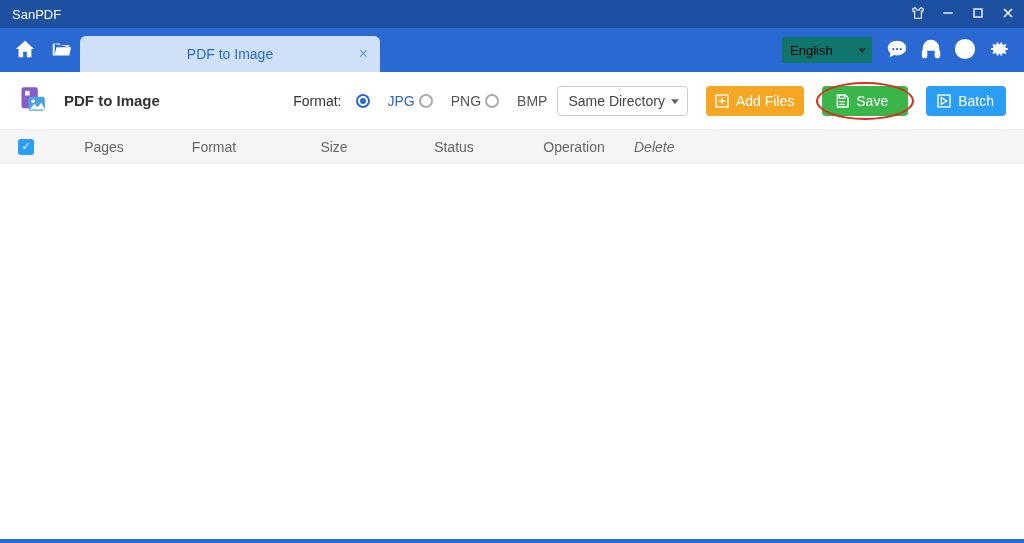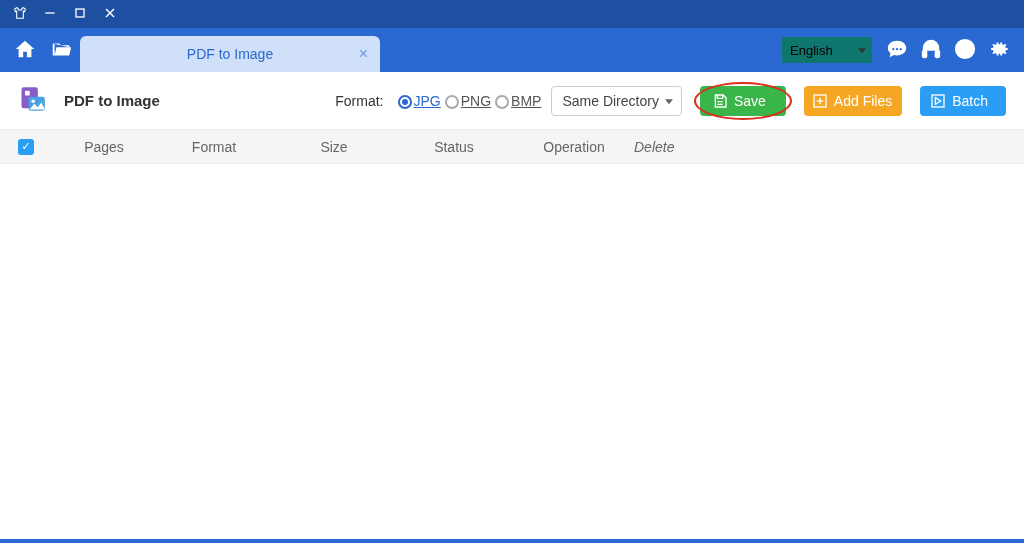--- a/index.html
+++ b/index.html
@@ -90,21 +90,21 @@
       display: flex;
       align-items: center;
       padding: 0 18px;
       gap: 10px;
     }
     .page-title { font-size: 15px; color: #333; font-weight: bold; margin-left: 8px; }
     .page-title-icon { width: 28px; height: 28px; }
     .toolbar .flexgap { flex: 1; }
     .format-label { color: #333; font-size: 14px; margin-right: 4px; }
     .radio-group { display: flex; align-items: center; gap: 4px; }
-    .radio-item { display: flex; align-items: flex-end; gap: 2px; color: #555; font-size: 14px; text-decoration: underline; }
+    .radio-item { display: flex; align-items: center; gap: 18px; color: #555; font-size: 14px; }
     .radio-item.selected { color: #2a69d2; }
     .radio-circle {
       width: 14px; height: 14px; border-radius: 50%;
       border: 2px solid #aaa; display: inline-block; position: relative;
     }
     .radio-item.selected .radio-circle { border-color: #2a69d2; }
     .radio-item.selected .radio-circle::after {
       content: ""; position: absolute; left: 2px; top: 2px;
       width: 6px; height: 6px; border-radius: 50%; background: #2a69d2;
     }
@@ -139,21 +139,21 @@
       gap: 6px;
       color: #fff;
       padding: 0 14px;
       font-size: 14px;
       cursor: pointer;
       border: none;
     }
     .btn svg { width: 16px; height: 16px; fill: #fff; }
     .btn-save { background: #3ab54a; position: relative; margin-left: 8px; padding-left: 12px; padding-right: 20px; }
     .btn-add { background: #f5a623; margin-left: 8px; padding-left: 8px; padding-right: 10px; }
-    .btn-batch { background: #2a9df4; margin-left: 8px; padding-left: 10px; padding-right: 18px; }
+    .btn-batch { background: #2a9df4; margin-left: 8px; padding-left: 10px; padding-right: 12px; }
     .save-highlight {
       position: absolute;
       left: -6px; right: -6px; top: -4px; bottom: -4px;
       border: 2px solid #d9301c;
       border-radius: 50%;
       pointer-events: none;
     }
     .table-header {
       height: 34px;
       background: #f5f5f5;
@@ -181,20 +181,21 @@
     .content {
       height: calc(543px - 28px - 44px - 58px - 34px - 4px);
       background: #fff;
     }
     .bottom-border { height: 4px; background: #2a69d2; }
   </style>
 </head>
 <body>
 
 <div class="titlebar">
+  <span class="title-text">SanPDF</span>
   <div class="win-controls">
     <span>
       <svg viewBox="0 0 24 24" fill="none" stroke="#fff" stroke-width="1.6">
           <path d="M7 4 L4 6 L5 10 L7 9 L7 20 L17 20 L17 9 L19 10 L20 6 L17 4 L15 5 A3 3 0 0 1 9 5 Z"></path>
         </svg>
     </span>
     <span>
       <svg viewBox="0 0 24 24" fill="none" stroke="#fff" stroke-width="2">
           <line x1="5" y1="12" x2="19" y2="12"></line>
         </svg>
@@ -289,34 +290,34 @@
       <span>PNG</span>
     </label>
     <label class="radio-item">
       <span class="radio-circle"></span>
       <span>BMP</span>
     </label>
   </div>
   <div class="dir-dropdown">
     <span>Same Directory</span>
   </div>
-  <button class="btn btn-save">
-    <span class="save-highlight"></span>
-    <svg viewBox="0 0 24 24">
-        <path fill="none" stroke="#fff" stroke-width="2" d="M5 3 L17 3 L21 7 L21 21 L5 21 Z M8 3 L8 8 L16 8 L16 3 M8 13 L16 13 M8 17 L16 17"></path>
-      </svg>
-    <span>Save</span>
-  </button>
   <button class="btn btn-add">
     <svg viewBox="0 0 24 24">
         <rect x="3" y="3" width="18" height="18" fill="none" stroke="#fff" stroke-width="2"></rect>
         <line x1="12" y1="7" x2="12" y2="17" stroke="#fff" stroke-width="2"></line>
         <line x1="7" y1="12" x2="17" y2="12" stroke="#fff" stroke-width="2"></line>
       </svg>
     <span>Add Files</span>
+  </button>
+  <button class="btn btn-save">
+    <span class="save-highlight"></span>
+    <svg viewBox="0 0 24 24">
+        <path fill="none" stroke="#fff" stroke-width="2" d="M5 3 L17 3 L21 7 L21 21 L5 21 Z M8 3 L8 8 L16 8 L16 3 M8 13 L16 13 M8 17 L16 17"></path>
+      </svg>
+    <span>Save</span>
   </button>
   <button class="btn btn-batch">
     <svg viewBox="0 0 24 24">
         <rect x="3" y="3" width="18" height="18" fill="none" stroke="#fff" stroke-width="2"></rect>
         <path d="M8 7 L16 12 L8 17 Z" fill="none" stroke="#fff" stroke-width="2"></path>
       </svg>
     <span>Batch</span>
   </button>
 </div>
 

